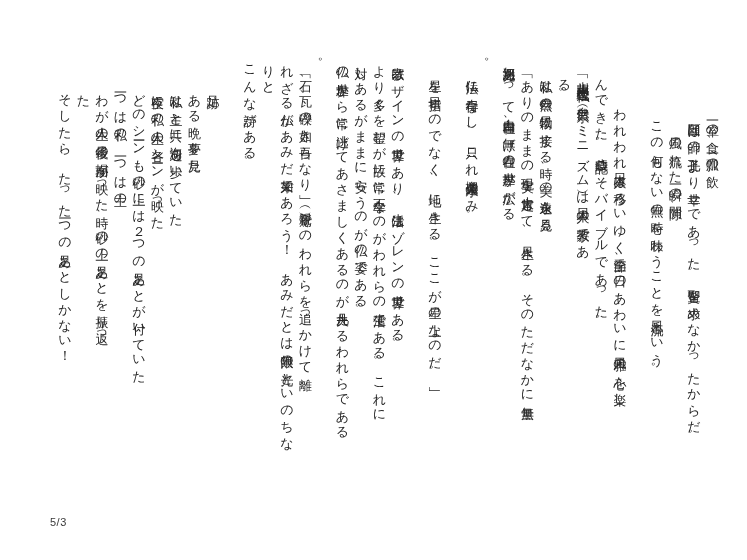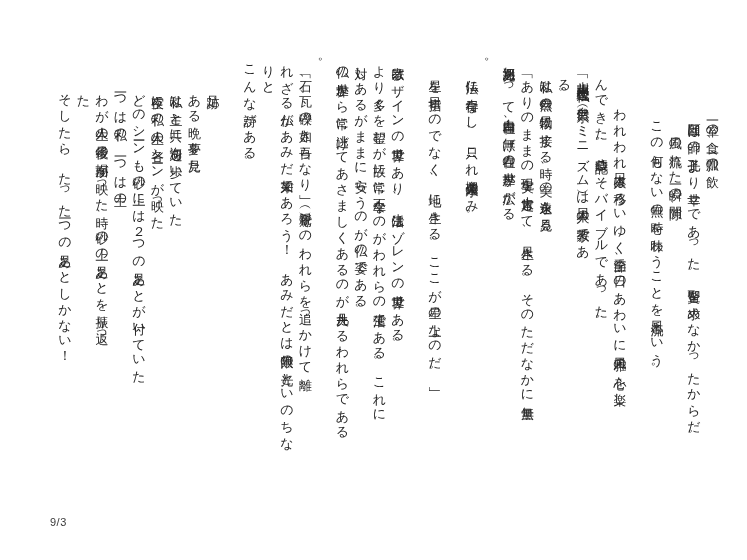--- a/index.html
+++ b/index.html
@@ -43,14 +43,14 @@
     font-size: 11px;
     color: #3a3a3a;
     letter-spacing: 0.5px;
   }
 </style>
 </head>
 <body>
 
 <div class="page" style="background: rgb(255, 255, 255);">
   <div class="vtext" id="text-block" style="color: rgb(38, 38, 38);"><div class="tcol" style="padding-top: 71px;">一箪の食、一瓢の飲。</div><div class="tcol" style="padding-top: 71px;">願回は師の孔子より幸せであった。聖賢を求めなかったからだ。</div><div class="tcol" style="padding-top: 85.2px;">風の流れた一瞬の間隙、</div><div class="tcol" style="padding-top: 71px;">この何もない無の時を味わうことを風流という。</div><div class="tcol" style="padding-top: 0px;"></div><div class="tcol" style="padding-top: 56.8px;">われわれ日本人は移ろいゆく季節、一日のあわいに風雅の心を楽し</div><div class="tcol" style="padding-top: 28.4px;">んできた。歳時記こそバイブルであった。</div><div class="tcol" style="padding-top: 28.4px;">「山川草木悉皆成仏」　自然宗（アミニズム）は日本人の宗教であ</div><div class="tcol" style="padding-top: 28.4px;">る。</div><div class="tcol" style="padding-top: 28.4px;">私は自然の景物に接する時、美の永遠を見る。</div><div class="tcol" style="padding-top: 28.4px;">「ありのままの現実を大肯定して、只生きる。そのただなかに無量</div><div class="tcol" style="padding-top: 14.2px;">無辺光あって自由自在、無げ自在の世界が広がる</div><div class="tcol" style="padding-top: 14.2px;">。</div><div class="tcol" style="padding-top: 28.4px;">仏法に奇得なし、只これ搬柴運水のみ。</div><div class="tcol" style="padding-top: 0px;"></div><div class="tcol" style="padding-top: 28.4px;">星を目指すのでなく、地に生きる。ここが星の上なのだ。」</div><div class="tcol" style="padding-top: 0px;"></div><div class="tcol" style="padding-top: 14.2px;">宗教はザインの世界であり、生活はゾレンの世界である。</div><div class="tcol" style="padding-top: 14.2px;">より多くを望むが故に常に不幸なのがわれらの生活である。これに</div><div class="tcol" style="padding-top: 14.2px;">対しあるがままに安らうのが仏の姿である。</div><div class="tcol" style="padding-top: 14.2px;">仏の世界から常に逃げてあさましくあるのが凡夫たるわれらである</div><div class="tcol" style="padding-top: 14.2px;">。</div><div class="tcol" style="padding-top: 28.4px;">「石、瓦、礫の如き吾らなり」　（親鸞）そのわれらを追っかけて離</div><div class="tcol" style="padding-top: 14.2px;">れざる仏があみだ如来であろう！　あみだとは無限の光といのちな</div><div class="tcol" style="padding-top: 14.2px;">りと</div><div class="tcol" style="padding-top: 14.2px;">こんな詩がある。</div><div class="tcol" style="padding-top: 0px;"></div><div class="tcol" style="padding-top: 42.6px;">足跡</div><div class="tcol" style="padding-top: 42.6px;">ある晩　夢を見た</div><div class="tcol" style="padding-top: 42.6px;">私は主と共に海辺を歩いていた</div><div class="tcol" style="padding-top: 42.6px;">夜空に私の人生の各シーンが映った</div><div class="tcol" style="padding-top: 42.6px;">どのシーンも砂の上には２つの足あとが付いていた</div><div class="tcol" style="padding-top: 42.6px;">一つは私の、一つは主の</div><div class="tcol" style="padding-top: 42.6px;">わが人生の最後の場面が映った時、砂の上の足あとを振り返っ</div><div class="tcol" style="padding-top: 42.6px;">た</div><div class="tcol" style="padding-top: 42.6px;">そしたら、たった一つの足あとしかない！</div></div>
-  <div class="page-num">9/3</div>
+  <div class="page-num">5/3</div>
 </div>
 
 </body></html>

